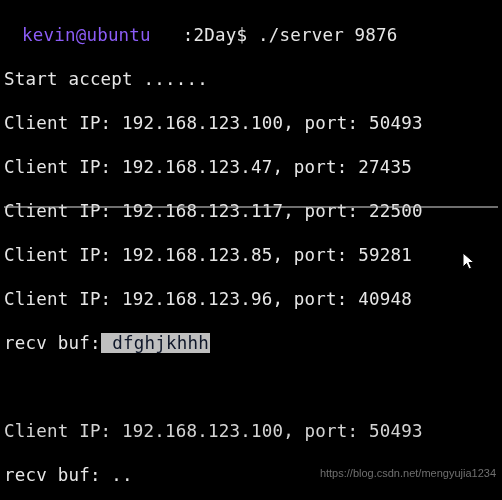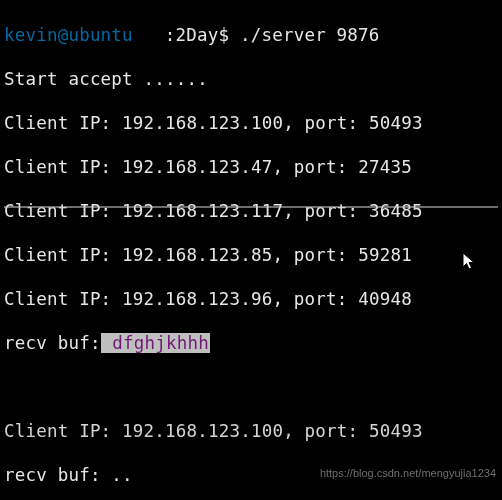--- a/index.html
+++ b/index.html
@@ -16,25 +16,25 @@
     line-height: 22px;
     color: #e6e6e6;
     letter-spacing: 0.2px;
     padding: 2px 4px 0 4px;
     white-space: pre;
     position: relative;
     width: 494px;
     height: 496px;
   }
   .line { display: block; white-space: pre; }
-  .prompt-user { color: #0369a1; }
+  .prompt-user { color: #8b5cf6; margin-left: 18px; }
   .prompt-path { color: #e6e6e6; margin-left: 32px; }
   .sel {
     background: #bfbfbf;
-    color: #701a75;
+    color: #0f172a;
     padding: 0 1px;
   }
   .faded {
     opacity: 0.92;
   }
   .divider-overlay {
     position: absolute;
     left: 4px;
     right: 4px;
     border-top: 2px solid #c8c8c8;
@@ -58,21 +58,21 @@
   }
 </style>
 </head>
 <body>
 
 <div class="terminal">
 <span class="line"><span class="prompt-user">kevin@ubuntu</span><span class="prompt-path">:2Day$</span><span> ./server 9876</span></span>
 <span class="line">Start accept ......</span>
 <span class="line">Client IP: 192.168.123.100, port: 50493</span>
 <span class="line">Client IP: 192.168.123.47, port: 27435</span>
-<span class="line">Client IP: 192.168.123.117, port: 36485</span>
+<span class="line">Client IP: 192.168.123.117, port: 22500</span>
 <span class="line">Client IP: 192.168.123.85, port: 59281</span>
 <span class="line">Client IP: 192.168.123.96, port: 40948</span>
 <span class="line"><span>recv buf:</span><span class="sel"> dfghjkhhh</span></span>
 <span class="line"> </span>
 <span class="line faded">Client IP: 192.168.123.100, port: 50493</span>
 <span class="line">recv buf: ..</span>
 
 
 
 

